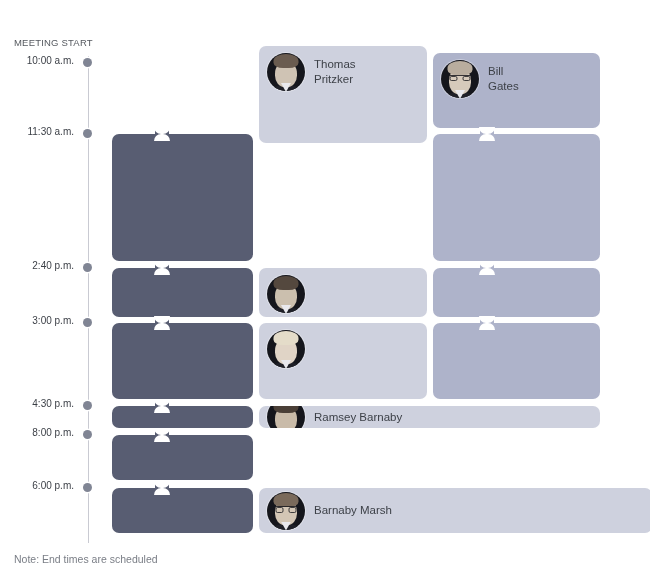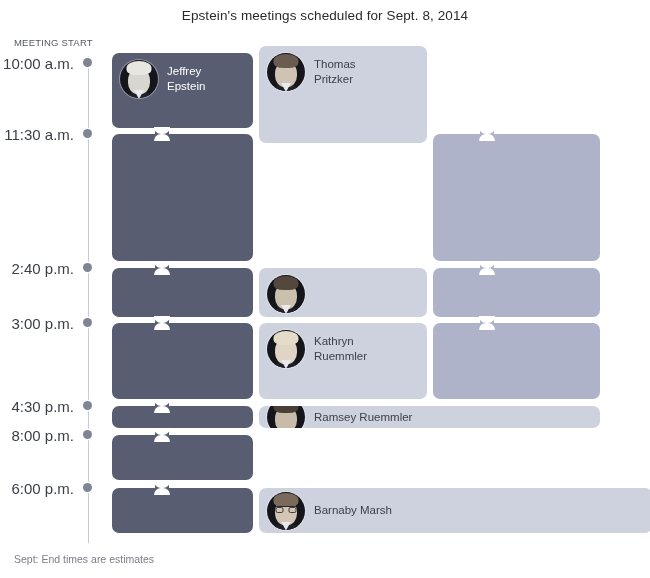--- a/index.html
+++ b/index.html
@@ -32,21 +32,21 @@
     white-space:nowrap;
   }
   .axis-line{
     position:absolute;
     left:88px;top:56px;width:1px;height:487px;
     background:#c9cad2;
   }
   .tick{position:absolute;left:0;width:96px;height:0;}
   .tick .tlabel{
     position:absolute;right:22px;top:-7px;
-    font-size:15px;
+    font-size:10px;
     color:#3b3f46;
     white-space:nowrap;
     text-align:center;
   }
   .tick .tdot{
     position:absolute;left:83px;top:-4.5px;
     width:9px;height:9px;border-radius:50%;
     background:#808594;
     box-shadow:0 0 0 1.5px #ffffff;
   }
@@ -153,21 +153,20 @@
     font-size:10.5px;
     color:#7a7e86;
     white-space:nowrap;
   }
 </style>
 </head>
 <body>
 
 <div id="stage">
 
-  <div class="chart-title">Epstein's meetings scheduled for Sept. 8, 2014</div>
 
   <div class="axis-header">MEETING START</div>
   <div class="axis-line"></div>
 
   <div id="axis-ticks">
       <div class="tick" style="top: 62px;">
         <div class="tlabel">10:00 a.m.</div>
         <div class="tdot"></div>
       </div>
       <div class="tick" style="top: 133px;">
@@ -190,32 +189,20 @@
         <div class="tlabel">8:00 p.m.</div>
         <div class="tdot"></div>
       </div>
       <div class="tick" style="top: 487px;">
         <div class="tlabel">6:00 p.m.</div>
         <div class="tdot"></div>
       </div>
     </div>
 
   <div id="grid">
-      <div class="blk c1" style="left: 112px; top: 53px; width: 141px; height: 75px;">
-        <div class="bcontent">
-          <div class="avatar">
-            <div class="shoulders"></div>
-            <div class="face" style="background: rgb(217, 214, 207);"></div>
-            <div class="hair" style="background: rgb(232, 230, 225);"></div>
-            <div class="collar"></div>
-          </div>
-          <div class="bname">Jeffrey
-Epstein</div>
-        </div>
-      </div>
       <div class="blk c1" style="left: 112px; top: 134px; width: 141px; height: 127px;"></div>
       <div class="blk c1" style="left: 112px; top: 268px; width: 141px; height: 49px;"></div>
       <div class="blk c1" style="left: 112px; top: 323px; width: 141px; height: 76px;"></div>
       <div class="blk c1" style="left: 112px; top: 406px; width: 141px; height: 22px;"></div>
       <div class="blk c1" style="left: 112px; top: 435px; width: 141px; height: 45px;"></div>
       <div class="blk c1" style="left: 112px; top: 488px; width: 141px; height: 45px;"></div>
       <div class="blk c2" style="left: 259px; top: 46px; width: 168px; height: 97px;">
         <div class="bcontent">
           <div class="avatar">
             <div class="shoulders"></div>
@@ -238,34 +225,48 @@
         </div>
       </div>
       <div class="blk c2" style="left: 259px; top: 323px; width: 168px; height: 76px;">
         <div class="bcontent">
           <div class="avatar">
             <div class="shoulders"></div>
             <div class="face" style="background: rgb(224, 212, 198);"></div>
             <div class="hair" style="background: rgb(228, 220, 201);"></div>
             <div class="collar"></div>
           </div>
-          <div class="bname">Kathryn
-Ruemmler</div>
+        </div>
+      </div>
+      <div class="blk c3" style="left: 433px; top: 53px; width: 167px; height: 75px;">
+        <div class="bcontent">
+          <div class="avatar">
+            <div class="shoulders"></div>
+            <div class="face" style="background: rgb(214, 202, 187);"></div>
+            <div class="hair" style="background: rgb(185, 173, 158);"></div>
+            <div class="glasses">
+              <i class="l"></i>
+              <i class="r"></i>
+            </div>
+            <div class="collar"></div>
+          </div>
+          <div class="bname">Bill
+Gates</div>
         </div>
       </div>
       <div class="blk c3" style="left: 433px; top: 134px; width: 167px; height: 127px;"></div>
       <div class="blk c3" style="left: 433px; top: 268px; width: 167px; height: 49px;"></div>
       <div class="blk c3" style="left: 433px; top: 323px; width: 167px; height: 76px;"></div>
       <div class="blk c2" style="left: 259px; top: 406px; width: 341px; height: 22px;">
         <div class="bcontent inline">
           <div class="avatar">
             <div class="face" style="background: rgb(201, 187, 169);"></div>
             <div class="hair" style="background: rgb(74, 63, 55);"></div>
           </div>
-          <div class="bname">Ramsey Ruemmler</div>
+          <div class="bname">Ramsey Barnaby</div>
         </div>
       </div>
       <div class="blk c2" style="left: 259px; top: 488px; width: 393px; height: 45px;">
         <div class="bcontent inline">
           <div class="avatar">
             <div class="shoulders"></div>
             <div class="face" style="background: rgb(211, 198, 181);"></div>
             <div class="hair" style="background: rgb(122, 106, 91);"></div>
             <div class="glasses">
               <i class="l"></i>
@@ -280,15 +281,15 @@
       <div class="notch c1" style="left: 155px; top: 262px;"></div>
       <div class="notch c1" style="left: 155px; top: 317px;"></div>
       <div class="notch c1" style="left: 155px; top: 400px;"></div>
       <div class="notch c1" style="left: 155px; top: 429px;"></div>
       <div class="notch c1" style="left: 155px; top: 482px;"></div>
       <div class="notch c3" style="left: 480px; top: 128px;"></div>
       <div class="notch c3" style="left: 480px; top: 262px;"></div>
       <div class="notch c3" style="left: 480px; top: 317px;"></div>
     </div>
 
-  <div class="note">Sept: End times are estimates</div>
+  <div class="note">Note: End times are scheduled</div>
 
 </div>
 
 </body></html>

